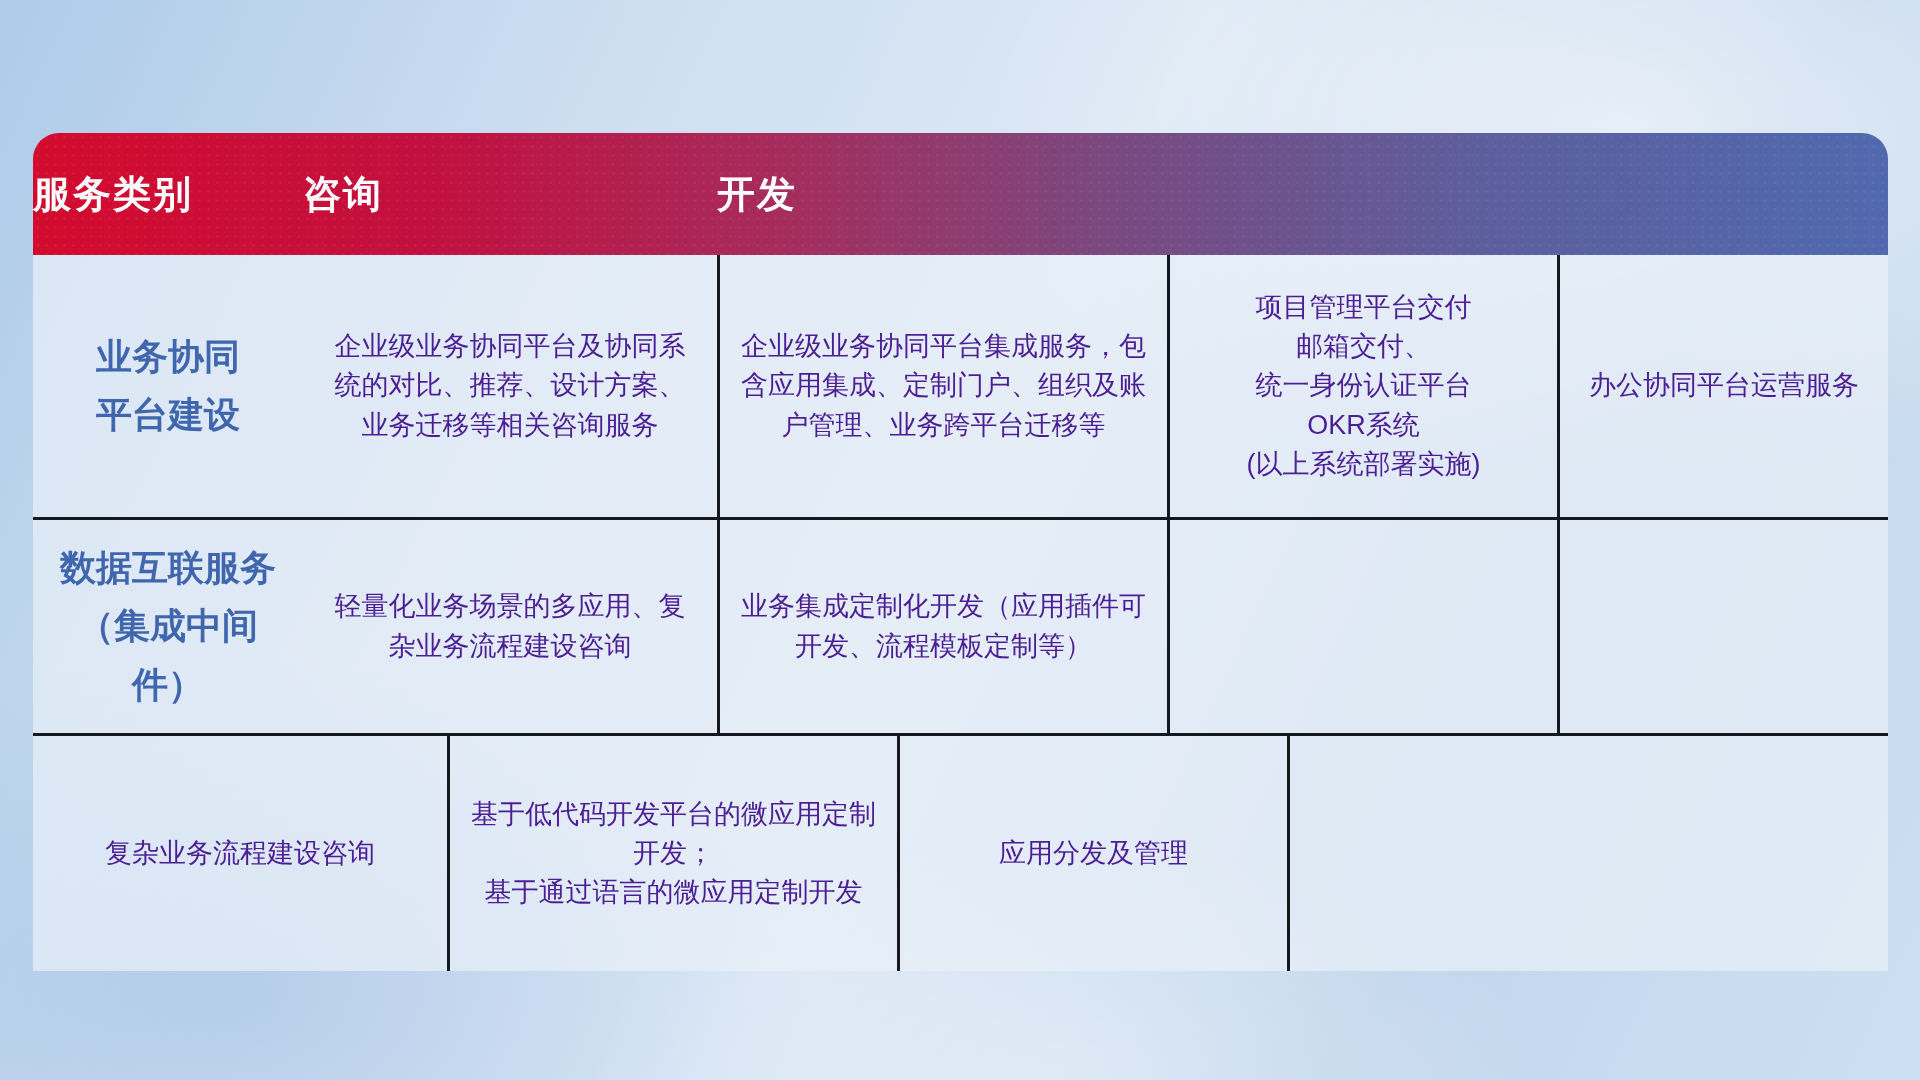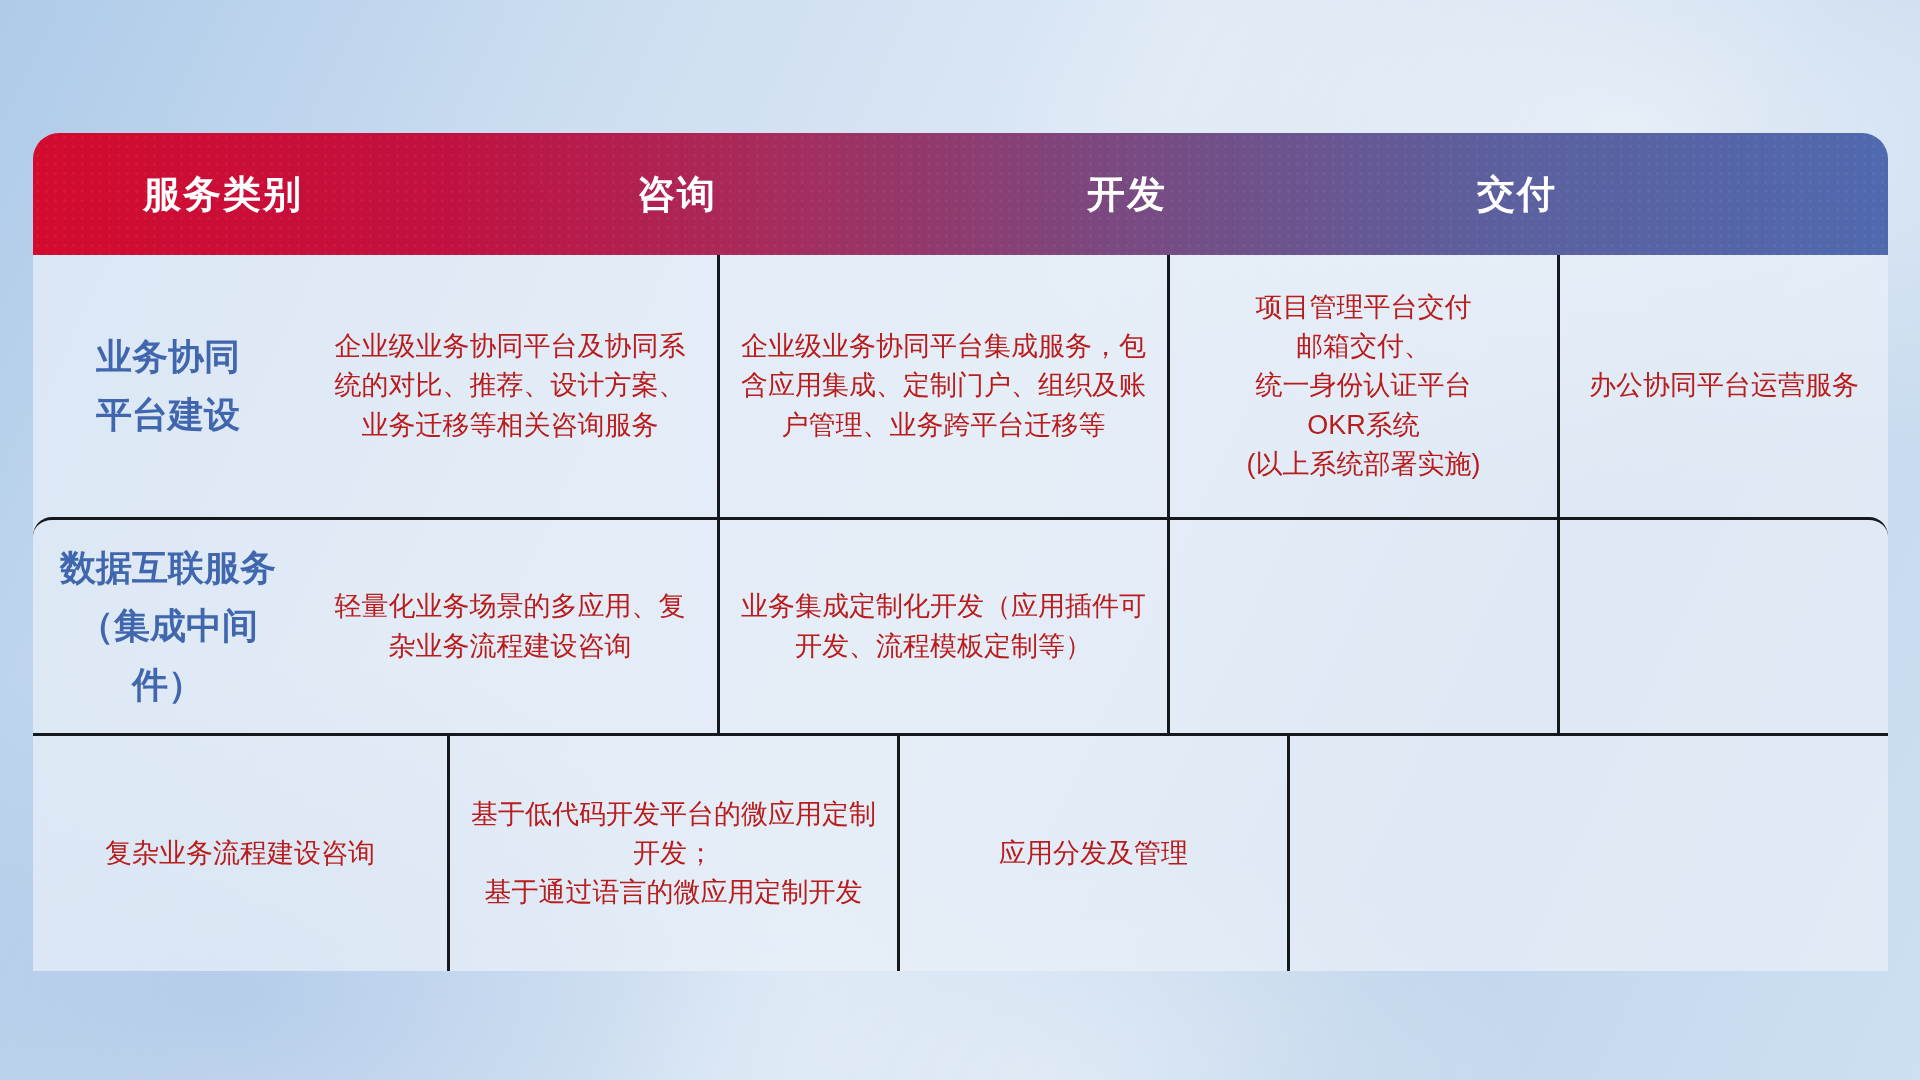--- a/index.html
+++ b/index.html
@@ -29,51 +29,51 @@
     background:
       radial-gradient(rgba(255,255,255,0.06) 1px, transparent 1.5px),
       linear-gradient(90deg, #d30b2e 0%, #c11140 22%, #a62c5c 40%, #7a4980 58%, #5d5f9d 78%, #5069ae 100%);
     background-size: 9px 9px, 100% 100%;
     align-items: center;
   }
   .hcell {
     color: #ffffff;
     font-size: 38px;
     font-weight: bold;
-    text-align: right;
+    text-align: left;
     letter-spacing: 2px;
   }
 
   
   .c1 { width: 270px; }
   .c2 { width: 414px; }
   .c3 { width: 450px; }
   .c4 { width: 390px; }
   .c5 { width: 331px; }
 
   
   .tbody {
     background: rgba(233, 240, 248, 0.72);
   }
   .trow { display: flex; }
   .r1 { height: 262px; }
-  .r2 { height: 216px; border-radius: 19px; }
+  .r2 { height: 216px; }
   .r3 { height: 238px; }
   .r2, .r3 { border-top: 3px solid #15181d; }
 
   .cell {
     display: flex;
     align-items: center;
     justify-content: center;
     text-align: center;
     white-space: pre-line;
     padding: 8px 20px;
     font-size: 27px;
     line-height: 1.45;
-    color: #b91c1c;
+    color: #4c1d95;
   }
   .cell.c1 {
     padding: 8px 12px;
     font-size: 36px;
     font-weight: bold;
     color: #4067ae;
     line-height: 1.62;
   }
   
   .cell.c3, .cell.c4, .cell.c5 { border-left: 3px solid #15181d; }
@@ -81,21 +81,20 @@
 </head>
 <body>
 
 <div class="slide">
   <div class="service-table">
 
     <div class="thead">
       <div class="hcell c1">服务类别</div>
       <div class="hcell c2">咨询</div>
       <div class="hcell c3">开发</div>
-      <div class="hcell c4">交付</div>
     </div>
 
     <div class="tbody">
 
       <div class="trow r1">
         <div class="cell c1">业务协同
 平台建设</div>
         <div class="cell c2">企业级业务协同平台及协同系统的对比、推荐、设计方案、业务迁移等相关咨询服务</div>
         <div class="cell c3">企业级业务协同平台集成服务，包含应用集成、定制门户、组织及账户管理、业务跨平台迁移等</div>
         <div class="cell c4">项目管理平台交付

